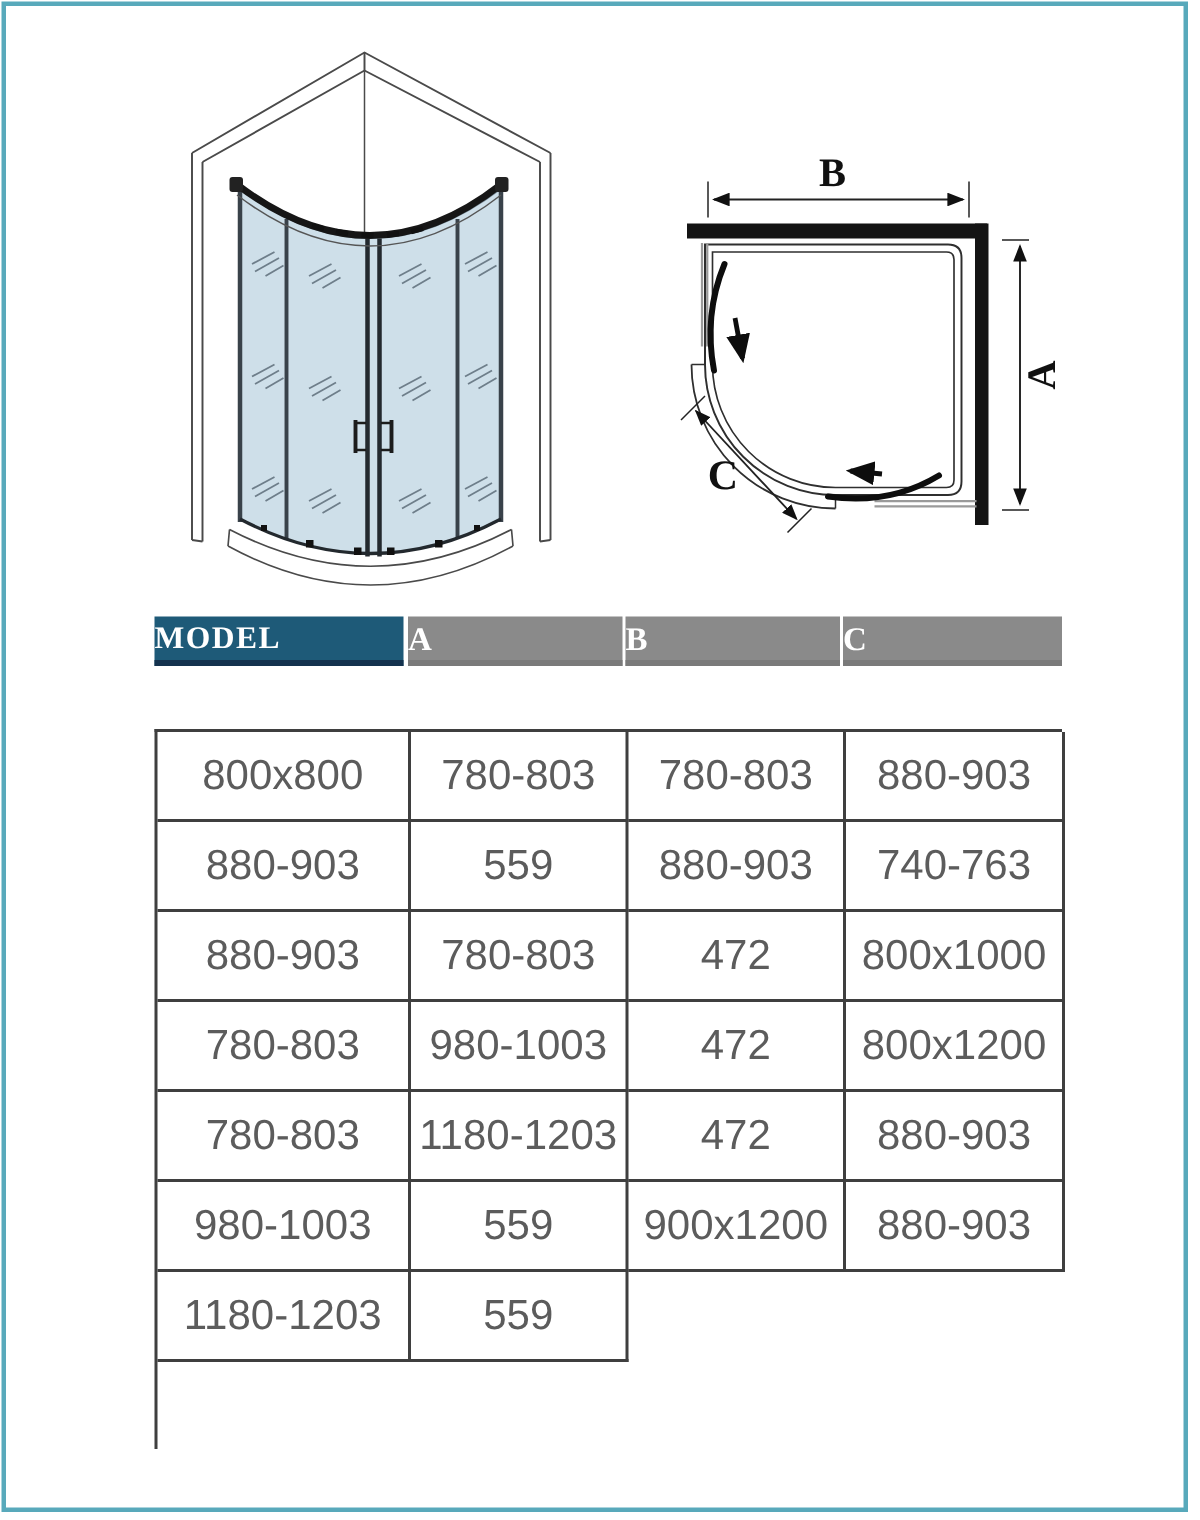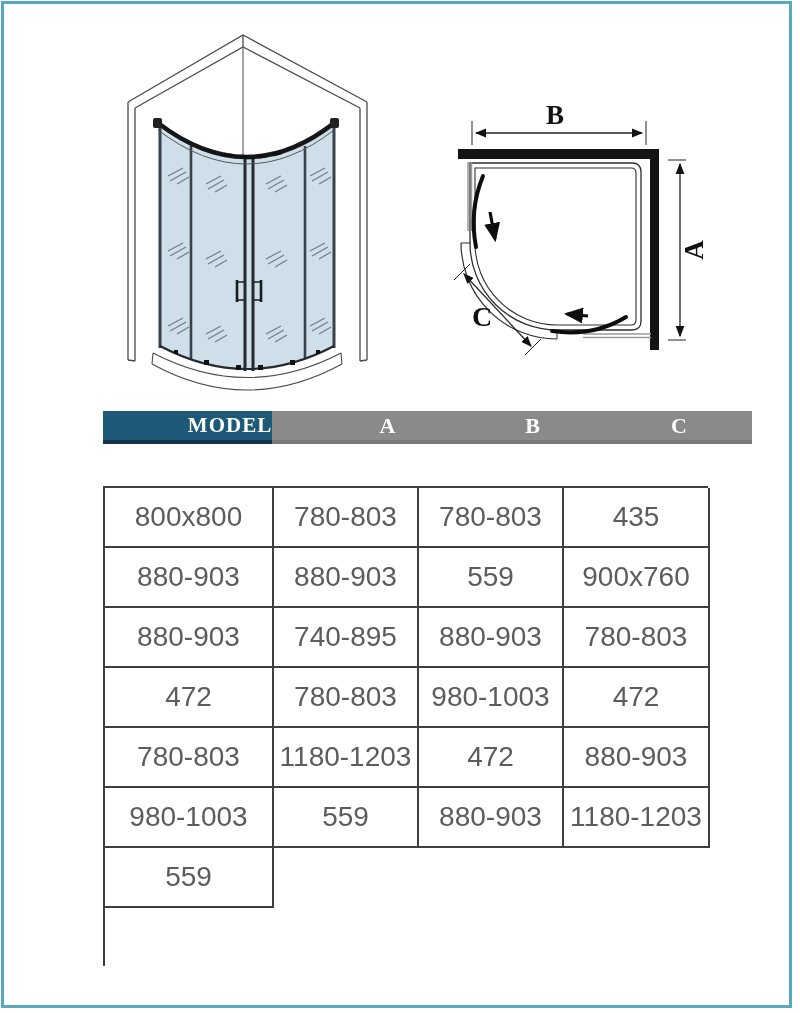--- a/index.html
+++ b/index.html
@@ -1,22 +1,22 @@
 <!DOCTYPE html>
 <html><head>
 <meta charset="utf-8">
 <style>
   html,body{margin:0;padding:0;background:#fff;}
   .page{position:relative;width:800px;height:1013px;background:#fff;overflow:hidden;
         font-family:"Liberation Sans",sans-serif;}
   .frame{position:absolute;left:1px;top:1px;width:791px;height:1007px;
          border:3px solid #58A9BB;box-sizing:border-box;}
   .diagram{position:absolute;}
-  .hdr-cell{position:absolute;top:411px;height:29px;line-height:29px;text-align:center;
-            color:#fff;font-family:"Liberation Serif",serif;font-weight:bold;padding-left:44px;}
+  .hdr-cell{position:absolute;top:411px;height:29px;line-height:29px;
+            color:#fff;font-family:"Liberation Serif",serif;font-weight:bold;}
   .hdr-model{left:103px;width:166px;background:#1E5A78;border-bottom:4px solid #14324E;
              font-size:21px;letter-spacing:1px;}
   .hdr-abc{background:#8A8A8A;border-bottom:4px solid #7A7A7A;font-size:22px;}
   .hdr-a{left:272px;width:143px;}
   .hdr-b{left:417px;width:143px;}
   .hdr-c{left:562px;width:146px;}
   .spec-table{position:absolute;left:103px;top:486px;width:605px;height:480px;
               display:grid;grid-template-columns:169px 145px 145px 146px;
               grid-auto-rows:60px;box-sizing:border-box;
               border-top:2px solid #3F3F3F;border-left:2px solid #3F3F3F;}
@@ -167,43 +167,44 @@
 
   <div class="hdr-cell hdr-model">MODEL</div>
   <div class="hdr-cell hdr-abc hdr-a">A</div>
   <div class="hdr-cell hdr-abc hdr-b">B</div>
   <div class="hdr-cell hdr-abc hdr-c">C</div>
 
   <div class="spec-table">
     <div class="cell">800x800</div>
     <div class="cell">780-803</div>
     <div class="cell">780-803</div>
-    <div class="cell">435</div>
 
     <div class="cell">880-903</div>
     <div class="cell">880-903</div>
     <div class="cell">559</div>
 
-    <div class="cell">900x760</div>
-    <div class="cell">880-903</div>
-    <div class="cell">740-895</div>
+    <div class="cell">880-903</div>
+    <div class="cell">740-763</div>
 
     <div class="cell">880-903</div>
     <div class="cell">780-803</div>
     <div class="cell">472</div>
 
+    <div class="cell">800x1000</div>
     <div class="cell">780-803</div>
     <div class="cell">980-1003</div>
     <div class="cell">472</div>
 
+    <div class="cell">800x1200</div>
     <div class="cell">780-803</div>
     <div class="cell">1180-1203</div>
     <div class="cell">472</div>
 
     <div class="cell">880-903</div>
     <div class="cell">980-1003</div>
     <div class="cell">559</div>
 
+    <div class="cell">900x1200</div>
     <div class="cell">880-903</div>
     <div class="cell">1180-1203</div>
     <div class="cell">559</div>
   </div>
 </div>
 
 </body></html>

